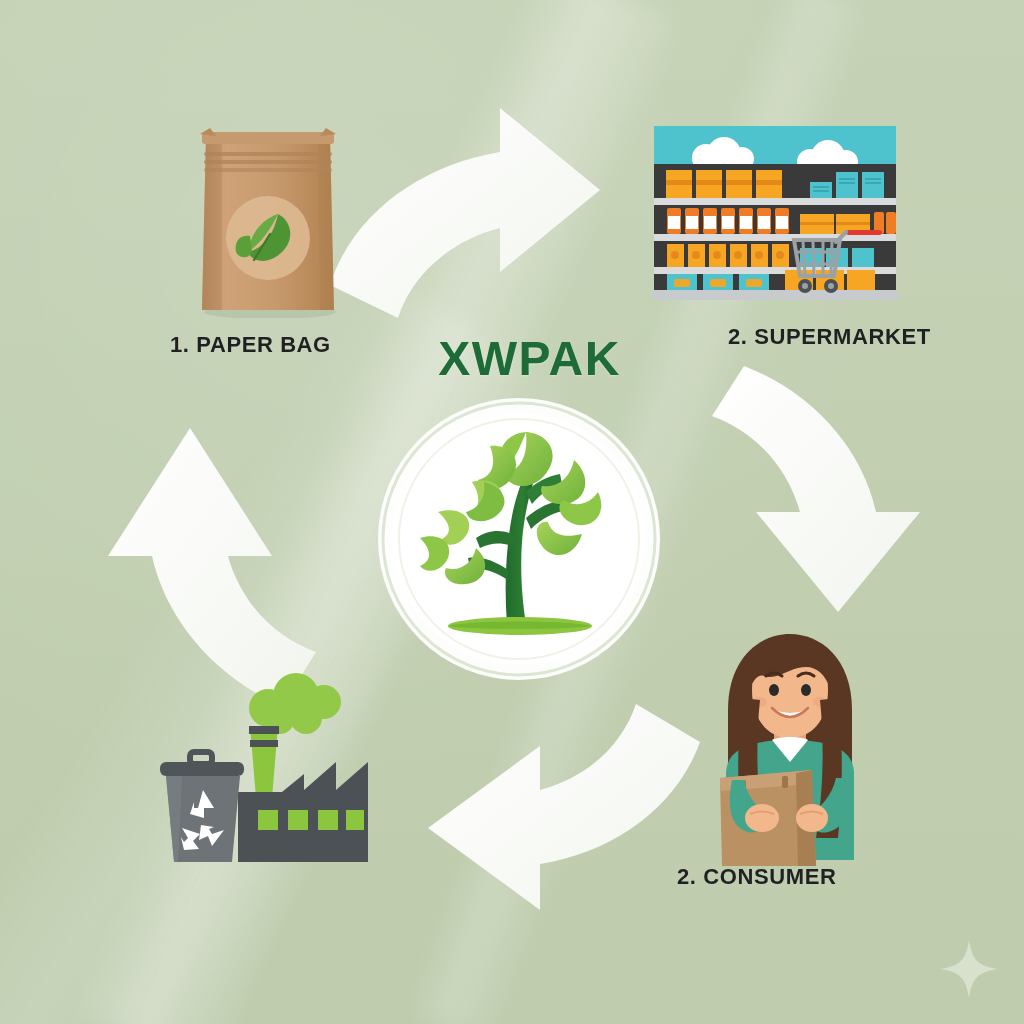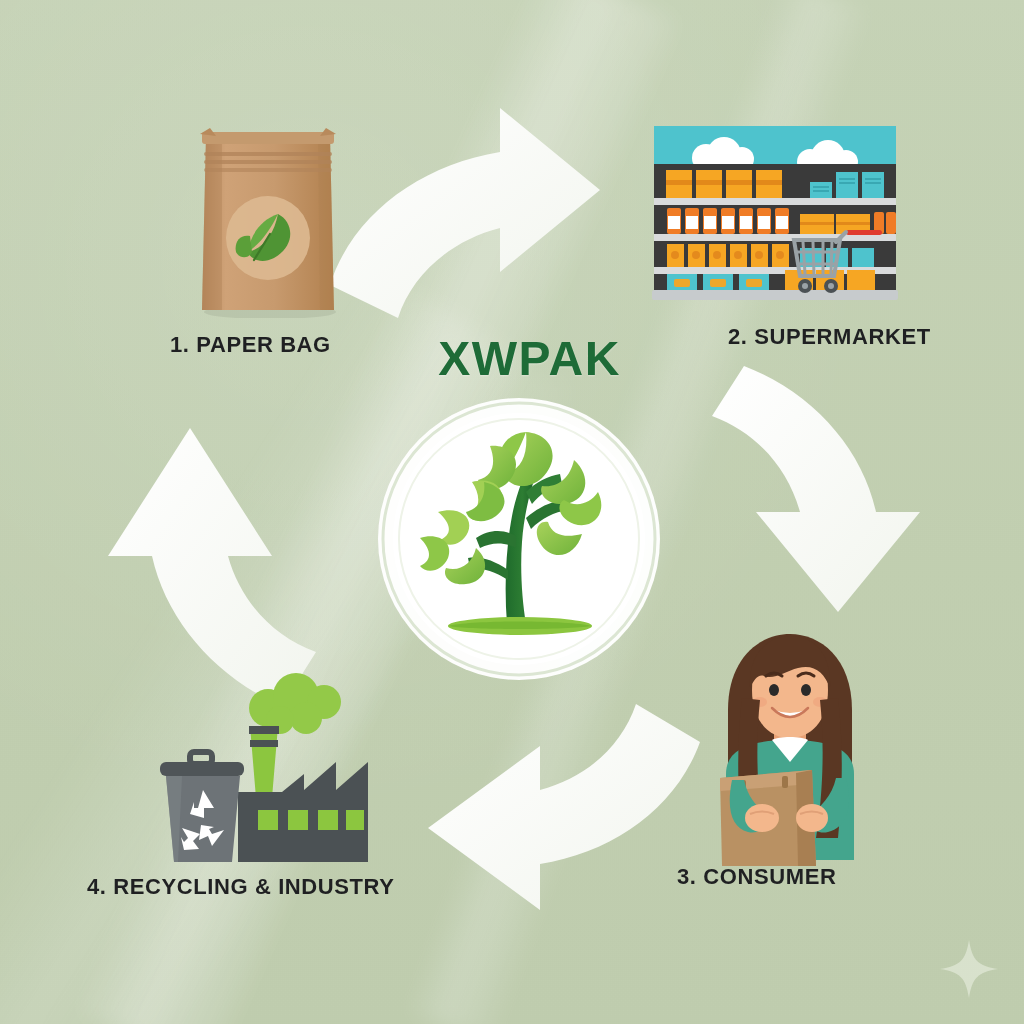--- a/index.html
+++ b/index.html
@@ -353,21 +353,21 @@
       <rect x="54" y="152" width="6" height="12" rx="2" fill="#9d7649"></rect>
       <rect x="96" y="148" width="6" height="12" rx="2" fill="#9d7649"></rect>
 
       <path d="M46,152 C40,182 46,200 62,204 C76,207 84,196 80,186 C72,180 62,170 58,152 Z" fill="#44a58d"></path>
       <path d="M160,150 C168,180 160,200 142,204 C128,207 120,196 124,186 C134,180 146,168 150,150 Z" fill="#44a58d"></path>
       <ellipse cx="76" cy="190" rx="17" ry="14" fill="#f3b78c"></ellipse>
       <ellipse cx="126" cy="190" rx="16" ry="14" fill="#f3b78c"></ellipse>
       <path d="M64,186 q12,-5 24,0" stroke="#e0a077" stroke-width="2" fill="none"></path>
       <path d="M114,186 q12,-5 23,0" stroke="#e0a077" stroke-width="2" fill="none"></path>
     </svg>
-    <div class="node-label" style="left:-9px; top:236px;">3. CONSUMER</div>
+    <div class="node-label" style="left:-9px; top:236px;">2. CONSUMER</div>
   </div>
 
   <div class="node" style="left:146px; top:662px; width:230px; height:212px;">
     <svg width="230" height="212" viewBox="0 0 230 212">
 
       <g fill="#93c948">
         <circle cx="122" cy="46" r="19"></circle>
           <circle cx="150" cy="34" r="23"></circle>
         <circle cx="178" cy="40" r="17"></circle>
           <circle cx="160" cy="56" r="16"></circle>
@@ -393,21 +393,20 @@
         <path d="M20,114 L94,114 L86,200 L28,200 Z" fill="#6d7377"></path>
         <path d="M20,114 L36,114 L32,200 L28,200 Z" fill="#7d8387" opacity=".6"></path>
 
         <g fill="#ffffff">
           <path d="M57,128 L68,146 L58,146 L58,156 L44,152 L48,140 L48,146 L52,146 Z"></path>
           <path d="M78,168 L66,184 L62,174 L53,178 L55,163 L68,165 L63,167 L66,172 Z"></path>
           <path d="M36,166 L54,172 L47,179 L53,187 L38,188 L35,175 L38,180 L42,176 Z"></path>
         </g>
       </g>
     </svg>
-    <div class="node-label" style="left:-59px; top:212px;">4. RECYCLING &amp; INDUSTRY</div>
   </div>
 
   <div class="brand">XWPAK</div>
 
   <div class="logo-wrap">
     <svg width="286" height="286" viewBox="0 0 286 286">
       <defs>
         <linearGradient id="lf1" x1="0" y1="0" x2="1" y2="1">
           <stop offset="0%" stop-color="#a8d25b"></stop>
             <stop offset="100%" stop-color="#6fb23a"></stop>

